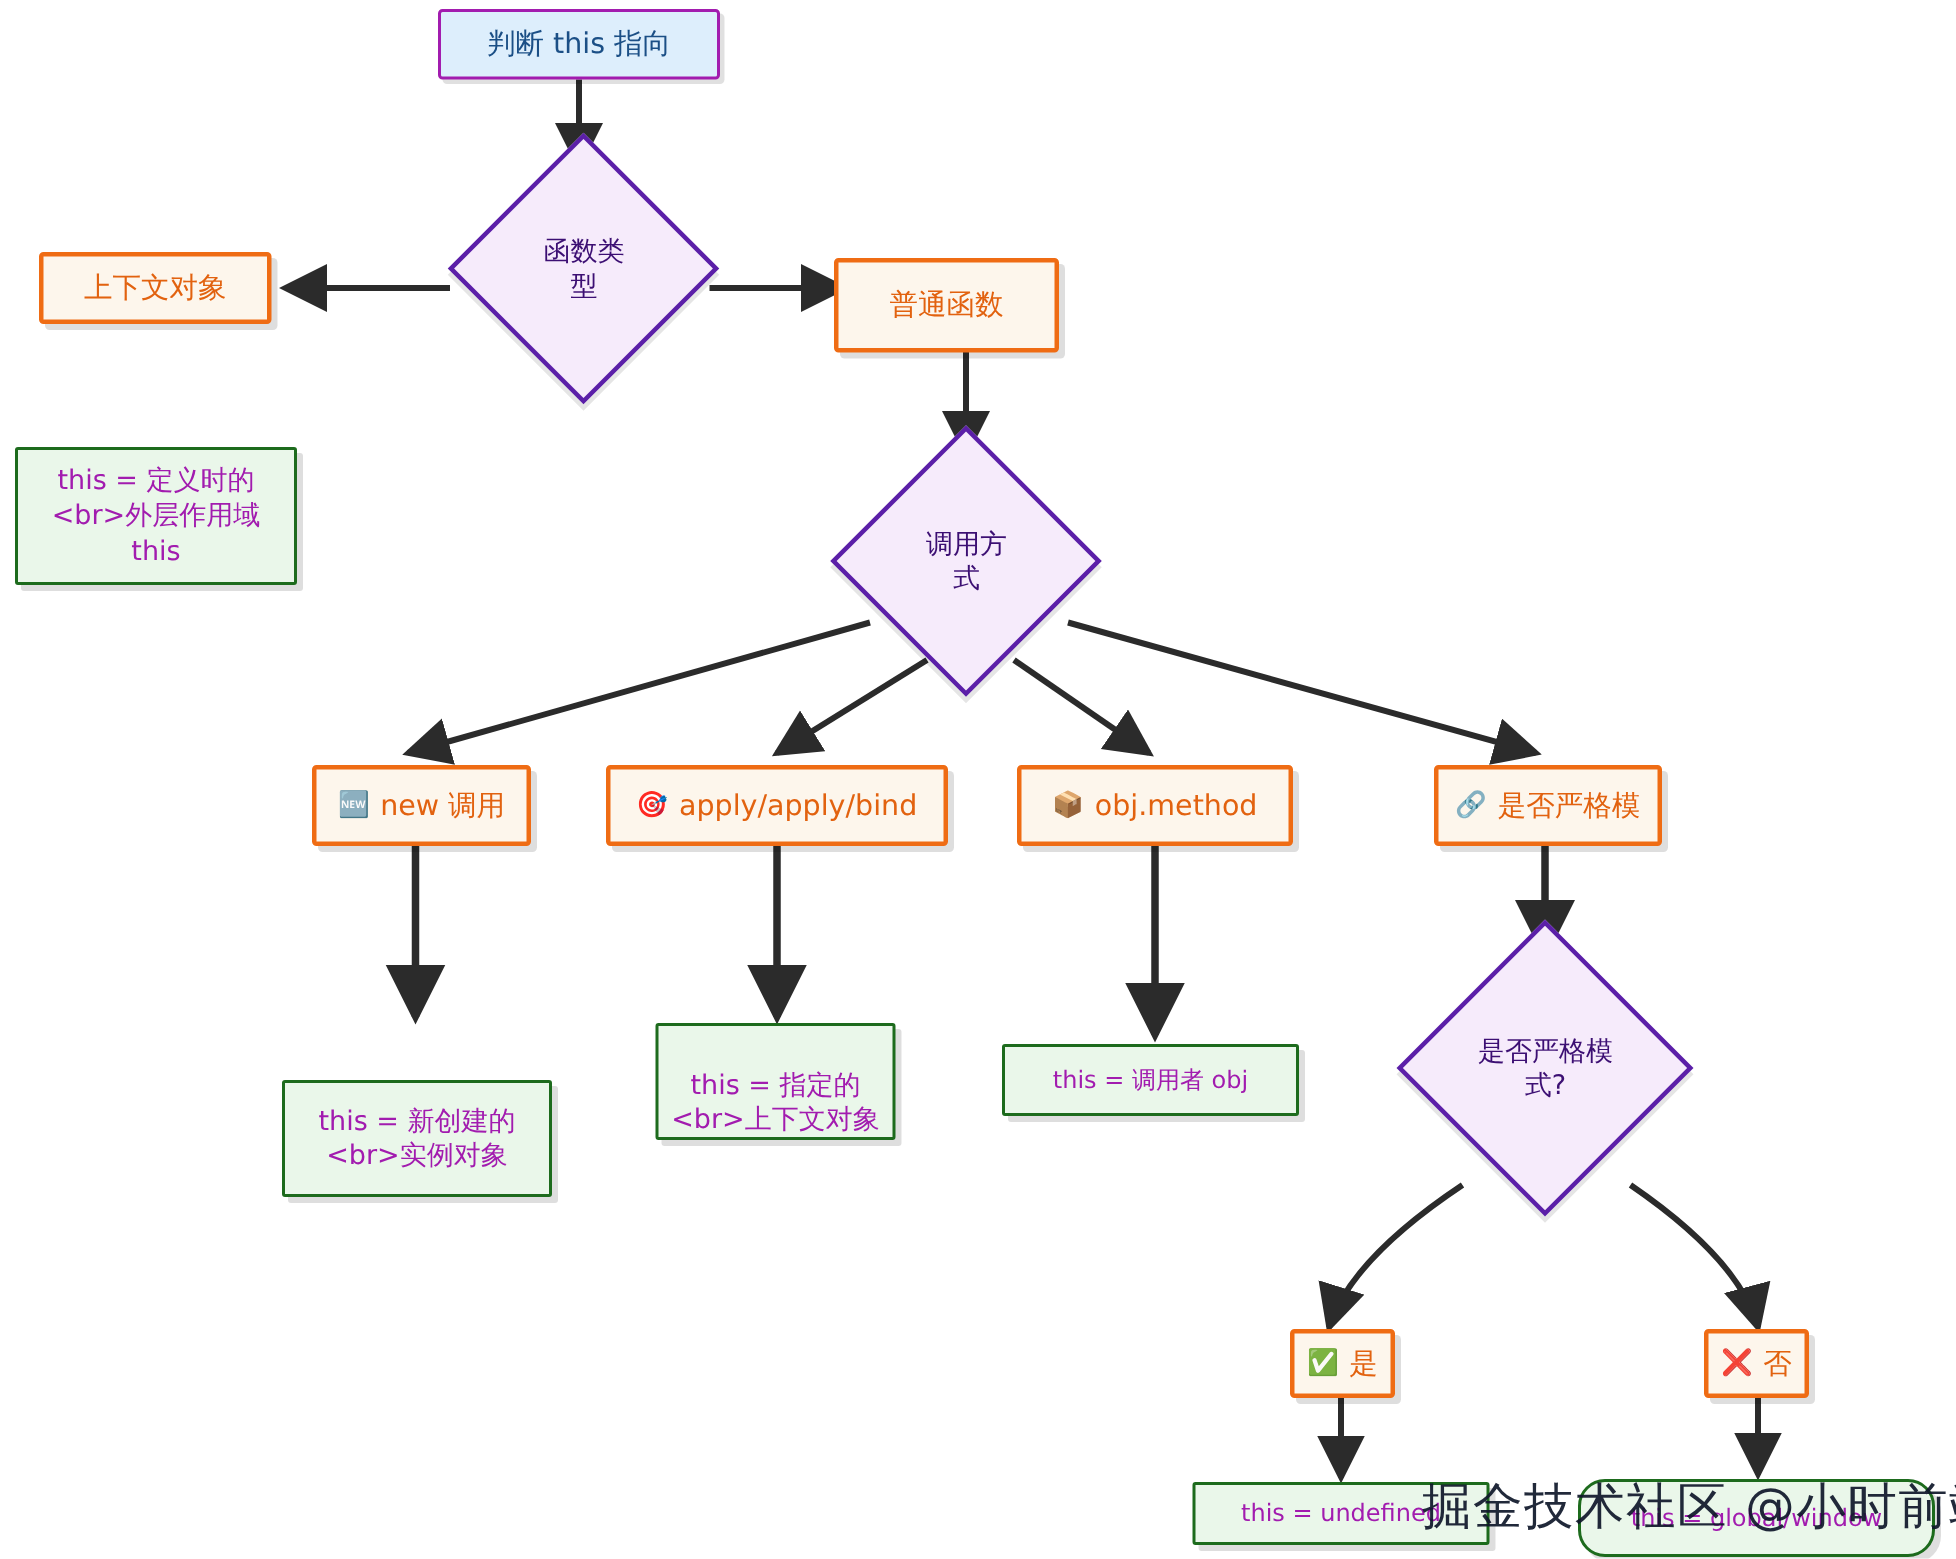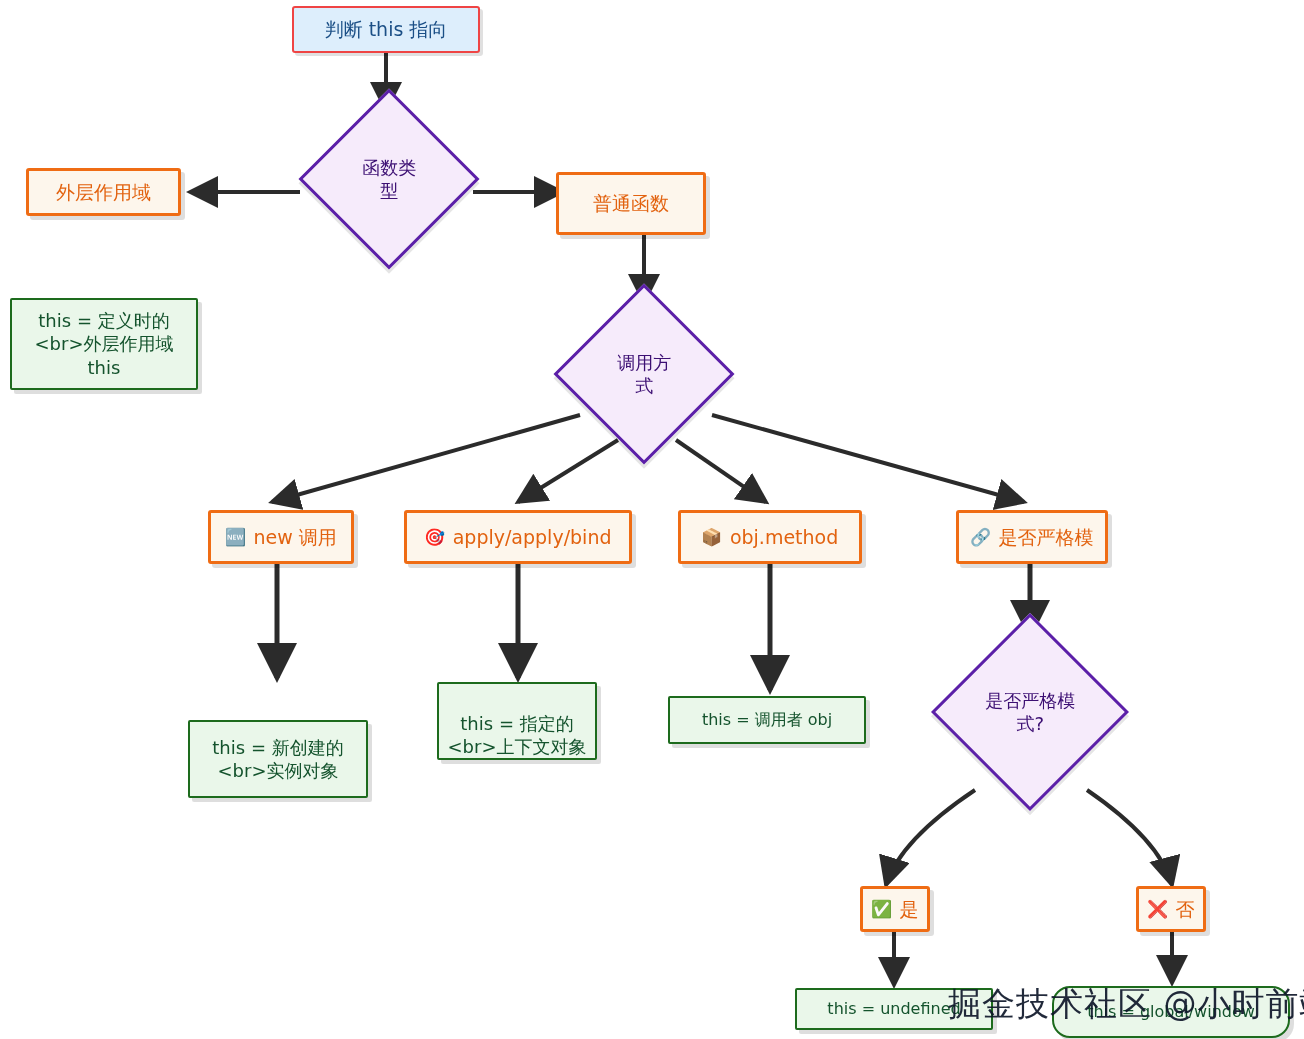--- a/index.html
+++ b/index.html
@@ -33,21 +33,21 @@
     display: flex;
     align-items: center;
     justify-content: center;
     text-align: center;
     line-height: 1.28;
     white-space: pre-line;
   }
   
   .node.start {
     background: #ddeefc;
-    border: 2px solid #ef4444;
+    border: 2px solid #a21caf;
     border-radius: 3px;
     color: #1b4f86;
     font-size: 19px;
     box-shadow: 3px 3px 0 rgba(0,0,0,0.12);
   }
   
   .node.decision {
     background: #f6ebfb;
     border: 3px solid #5b1fa8;
     color: #3c0f73;
@@ -73,21 +73,21 @@
   }
   .node.process .emoji {
     font-size: 17px;
     line-height: 1;
   }
   
   .node.result {
     background: #eaf7ea;
     border: 2px solid #1d6b1d;
     border-radius: 2px;
-    color: #14532d;
+    color: #a21caf;
     font-size: 18px;
     box-shadow: 4px 4px 0 rgba(0,0,0,0.13);
   }
   .node.result.single { font-size: 16px; }
   .watermark {
     position: absolute;
     color: #0f172a;
     font-size: 33px;
     letter-spacing: 1px;
     white-space: nowrap;
@@ -140,21 +140,21 @@
   <div class="node start" style="left:292px; top:6px; width:188px; height:47px;">
     <span>判断 this 指向</span>
   </div>
 
   <div class="node decision" style="left:325px; top:115px; width:128px; height:128px;">
     <span class="dlabel">函数类
 型</span>
   </div>
 
   <div class="node process" style="left:26px; top:168px; width:155px; height:48px;">
-    <span>外层作用域</span>
+    <span>上下文对象</span>
   </div>
 
   <div class="node process" style="left:556px; top:172px; width:150px; height:63px;">
     <span>普通函数</span>
   </div>
 
   <div class="node result" style="left:10px; top:298px; width:188px; height:92px;">
     <span>this = 定义时的
 &lt;br&gt;外层作用域
 this</span>

